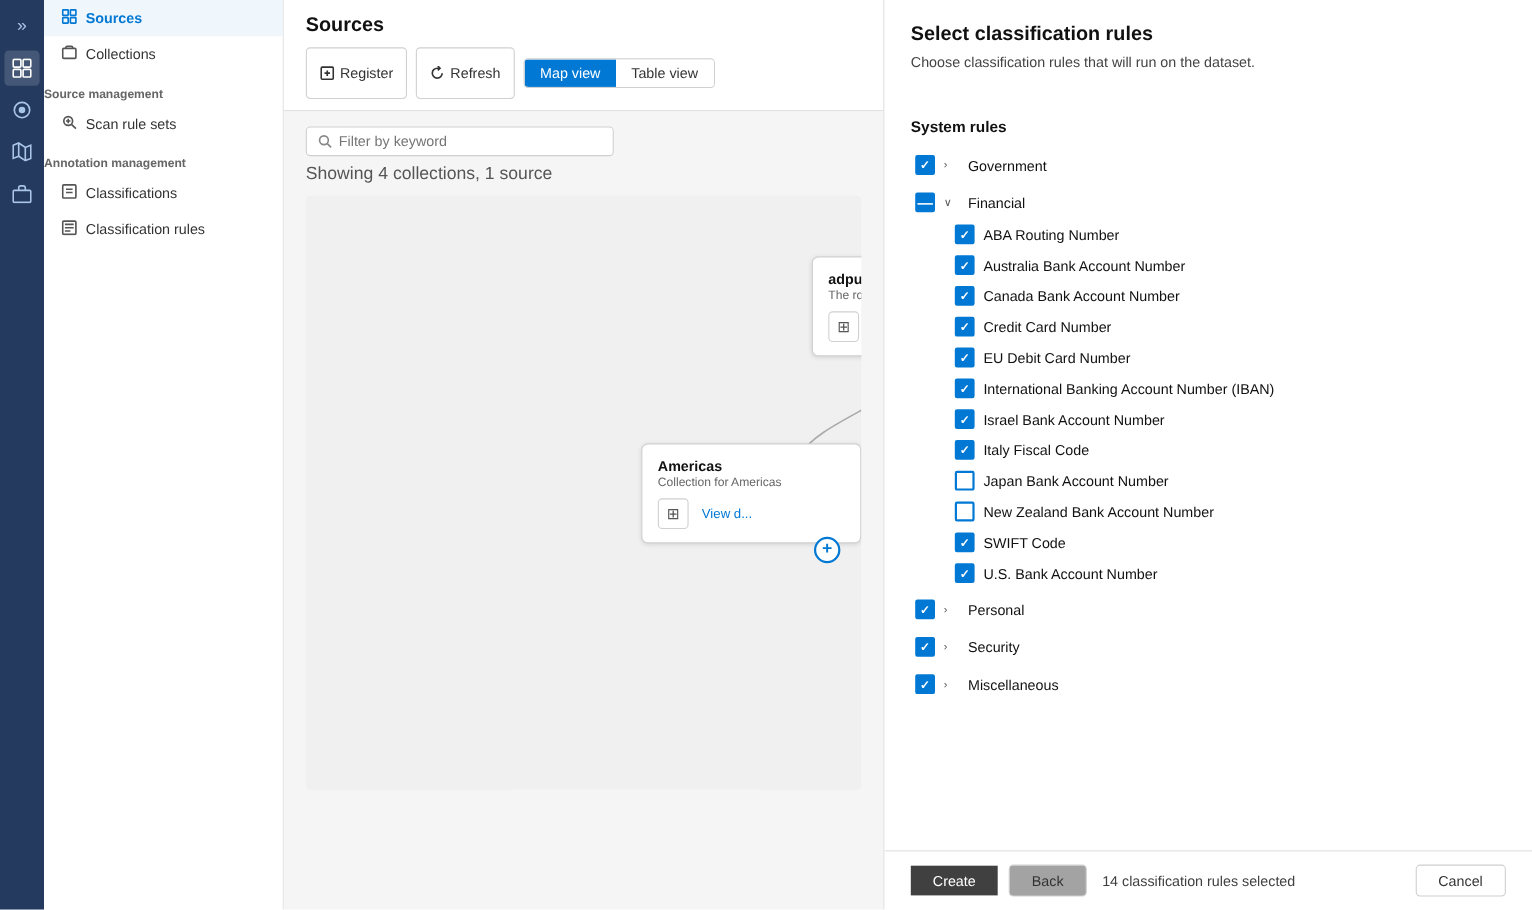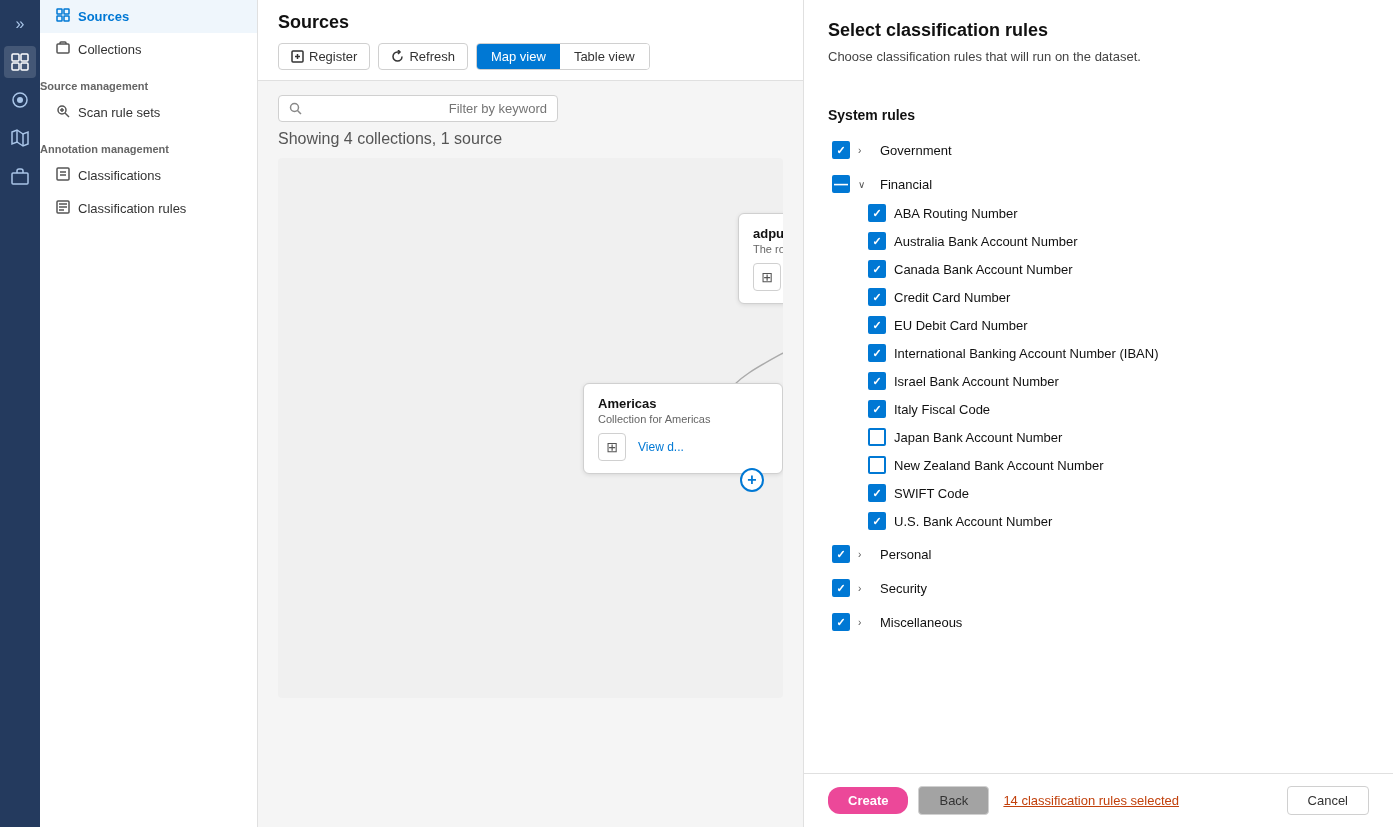--- a/index.html
+++ b/index.html
@@ -74,21 +74,21 @@
       margin-bottom: 10px;
     }
     .toolbar {
       display: flex;
       align-items: center;
       gap: 8px;
       padding-bottom: 10px;
     }
     .toolbar-btn {
       display: flex; align-items: center; gap: 5px;
-      padding: 5px 12px;
+      padding: 15px 12px;
       border: 1px solid #d0d0d0;
       background: #fff;
       border-radius: 4px;
       cursor: pointer;
       color: #333;
       font-size: 13px;
     }
     .view-toggle {
       display: flex;
       border: 1px solid #d0d0d0;
@@ -125,21 +125,20 @@
       width: 280px;
       margin-bottom: 8px;
     }
     .filter-bar input {
       border: none;
       outline: none;
       flex: 1;
       font-size: 13px;
       color: #7f1d1d;
       background: transparent;
-      text-align: right;
     }
     .showing-text {
       font-size: 16px;
       color: #555;
       margin-bottom: 10px;
     }
 
     
     .map-canvas {
       flex: 1;
@@ -308,42 +307,41 @@
     
     .panel-footer {
       border-top: 1px solid #e0e0e0;
       padding: 12px 24px;
       display: flex;
       align-items: center;
       gap: 10px;
     }
     .btn-primary {
       padding: 6px 20px;
-      background: #ec4899;
+      background: #404040;
       color: #fff;
       border: none;
-      border-radius: 12px;
-      cursor: pointer;
-      font-size: 13px;
-      font-weight: 700;
+      border-radius: 0;
+      cursor: pointer;
+      font-size: 13px;
+      font-weight: 400;
     }
     .btn-secondary {
       padding: 6px 20px;
       background: #a3a3a3;
       color: #333;
       border: 1px solid #d0d0d0;
       border-radius: 4px;
       cursor: pointer;
       font-size: 13px;
     }
     .selected-count {
       font-size: 13px;
-      color: #c2410c;
+      color: #404040;
       margin-left: 4px;
-      text-decoration: underline;
     }
     .btn-cancel {
       margin-left: auto;
       padding: 6px 20px;
       background: #fff;
       color: #333;
       border: 1px solid #d0d0d0;
       border-radius: 4px;
       cursor: pointer;
       font-size: 13px;

